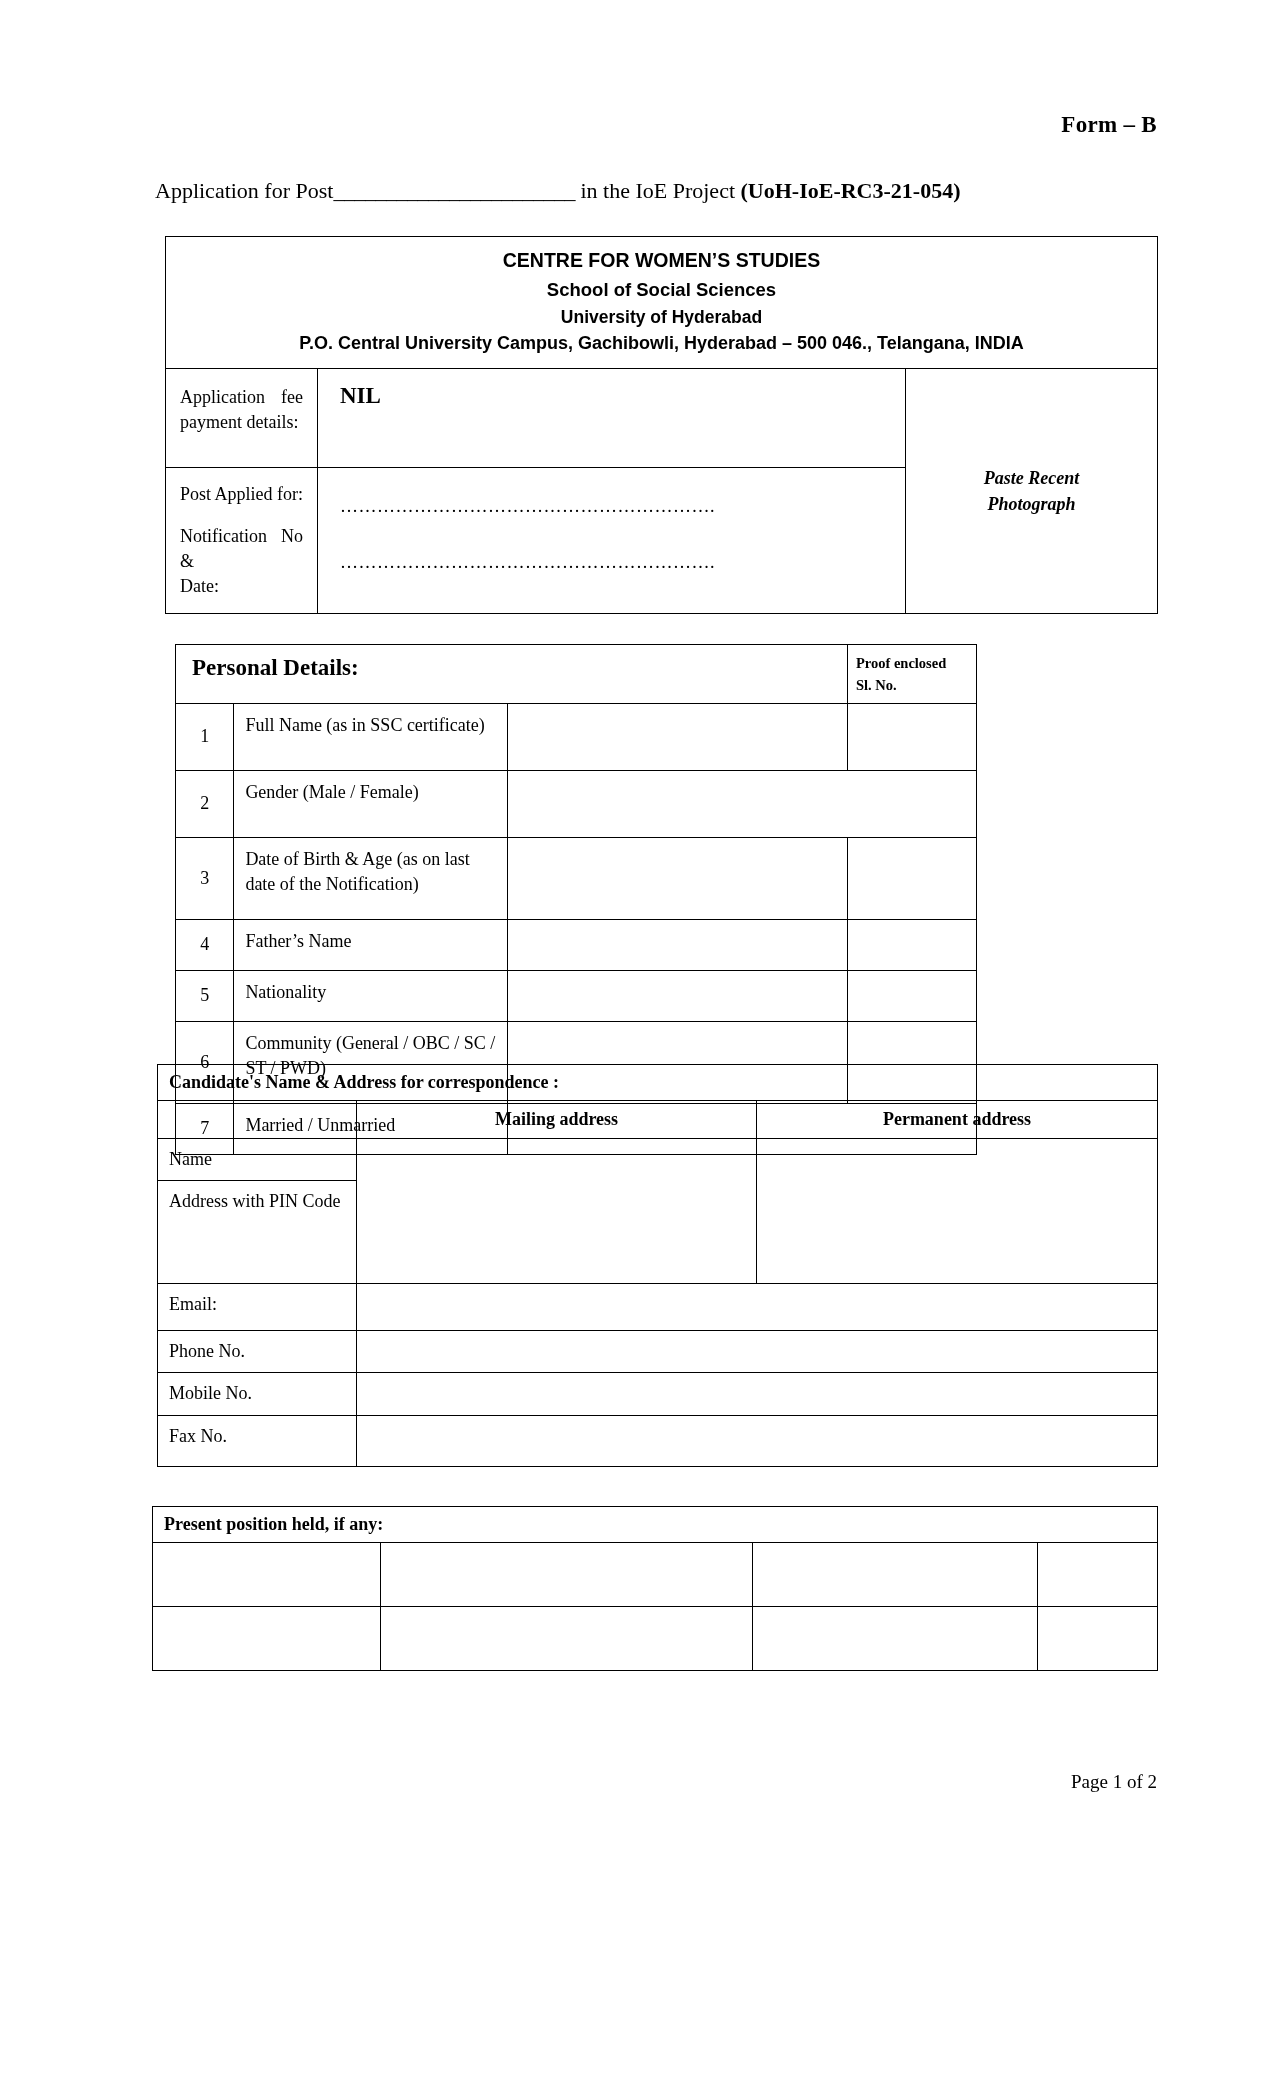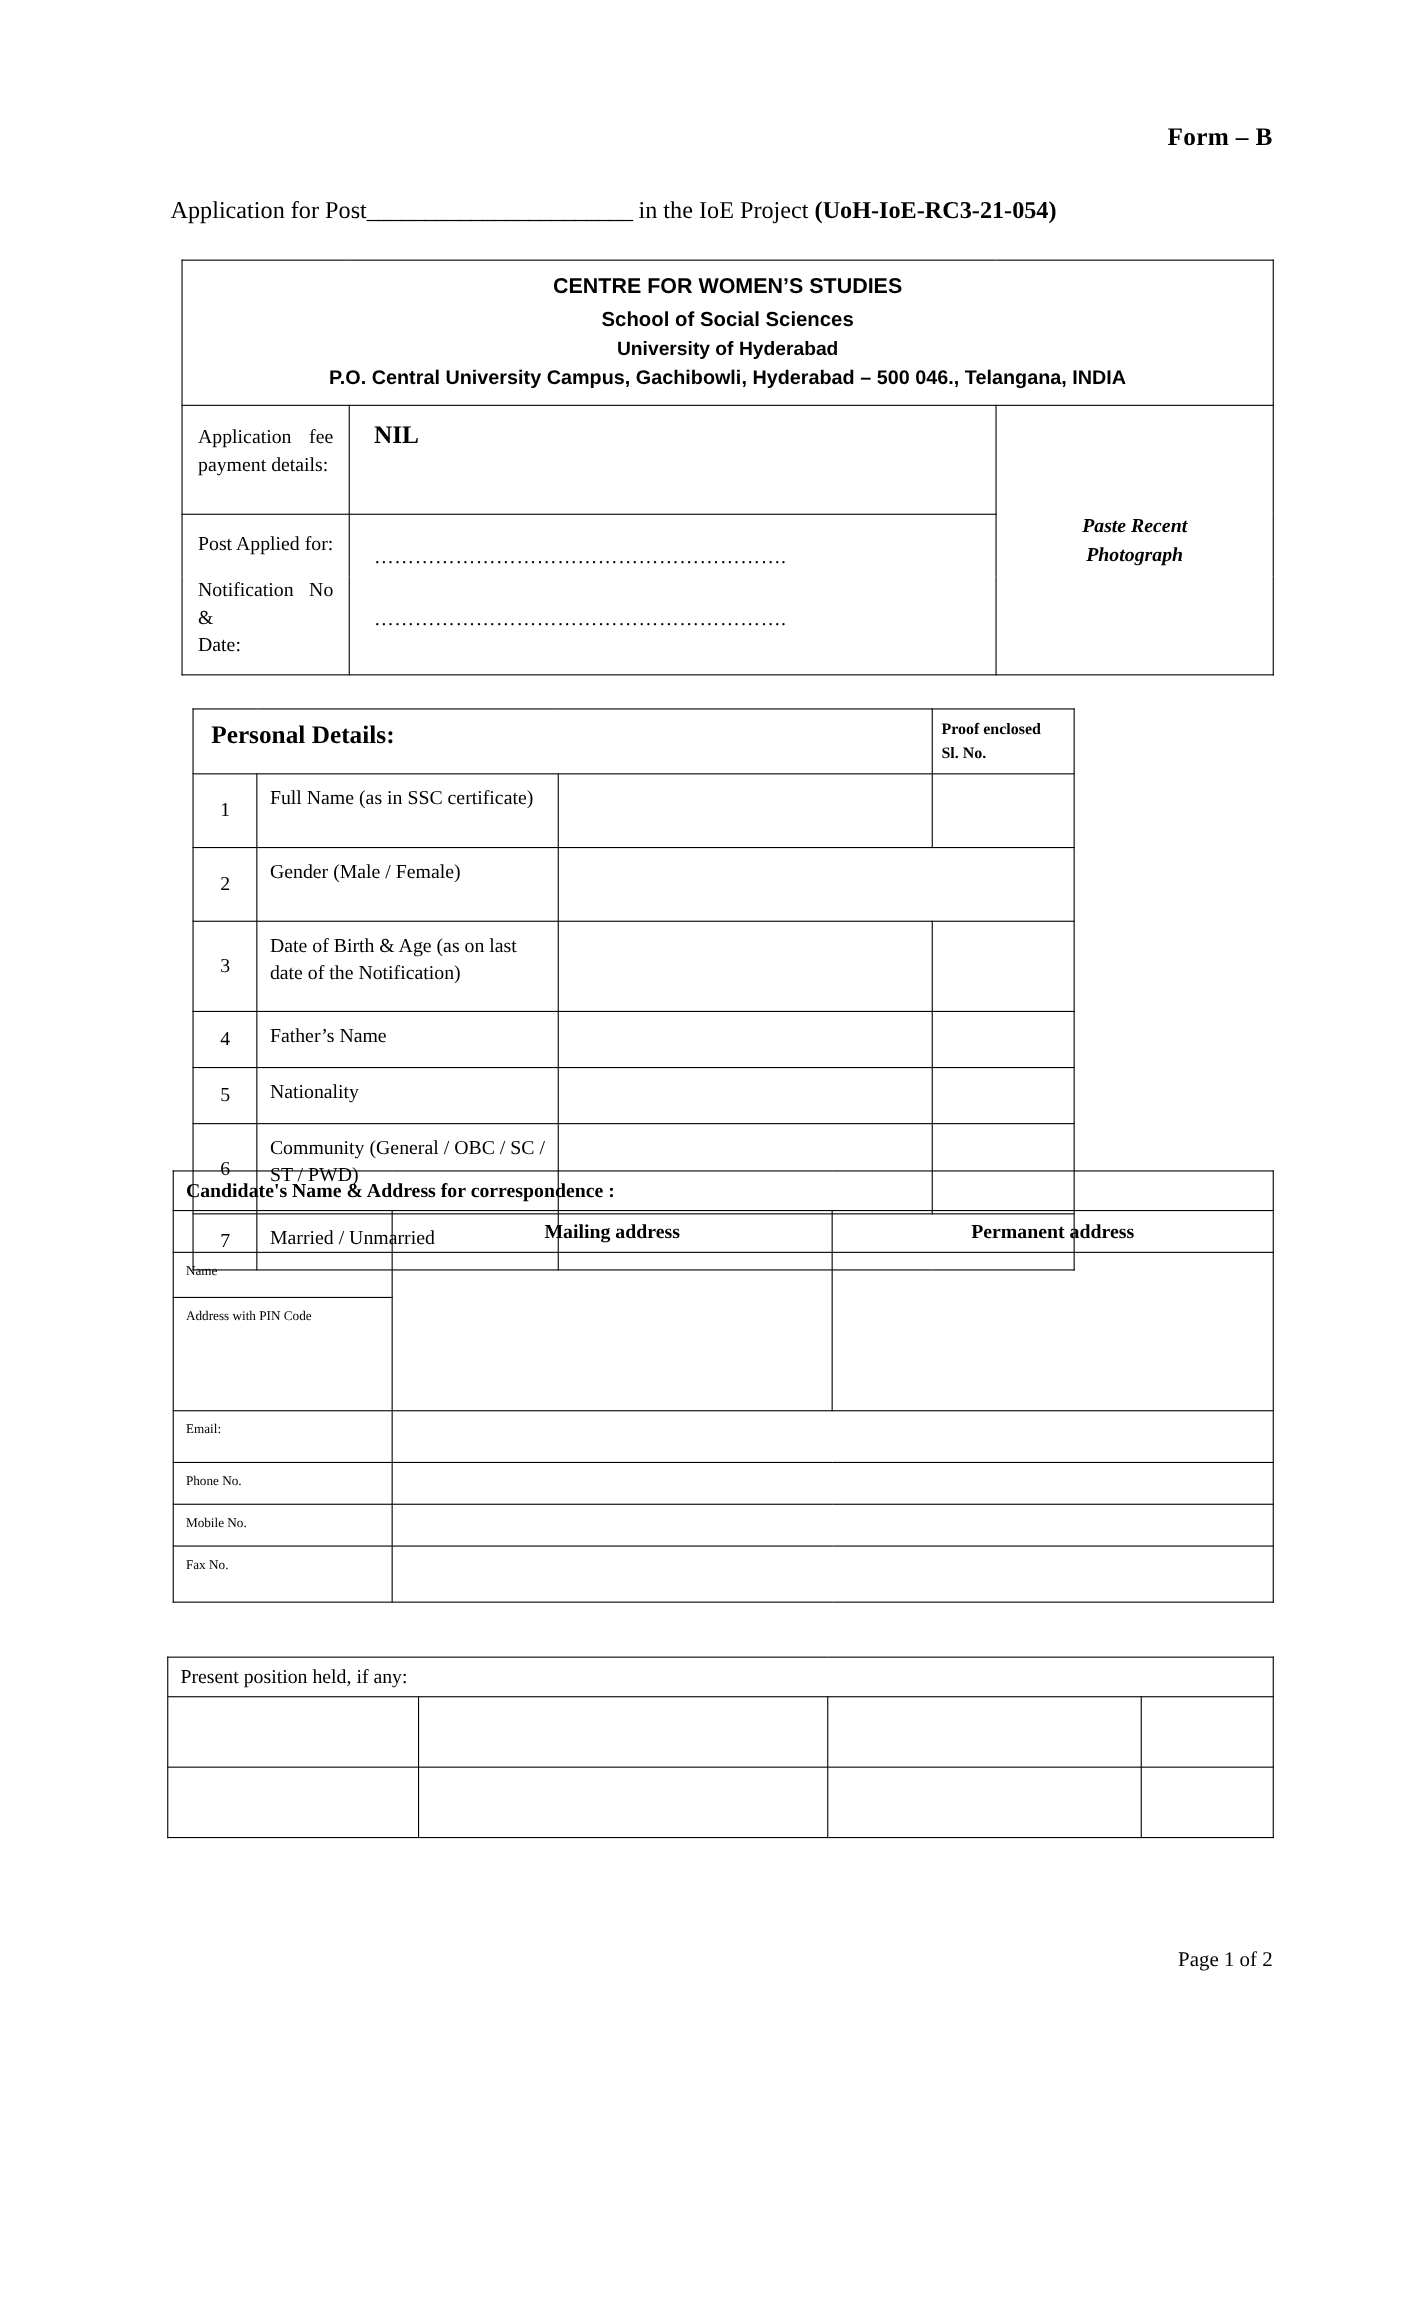--- a/index.html
+++ b/index.html
@@ -177,33 +177,33 @@
     padding: 7px 0 7px 11px;
   }
   .ad-colhead {
     font-weight: bold;
     font-size: 18px;
     text-align: center;
     vertical-align: middle;
     padding: 8px 4px;
   }
   .ad-label {
-    font-size: 12px;
+    font-size: 18px;
     padding: 8px 6px 8px 11px;
     line-height: 1.4;
   }
 
   
   #position-table {
     top: 1506px;
     left: 152px;
     width: 1005px;
   }
   .pp-title {
-    font-weight: normal;
+    font-weight: bold;
     font-size: 18px;
     padding: 7px 0 7px 11px;
   }
   .pp-colhead {
     font-weight: bold;
     font-size: 18px;
     text-align: center;
     vertical-align: middle;
     padding: 7px 5px;
     line-height: 1.4;

